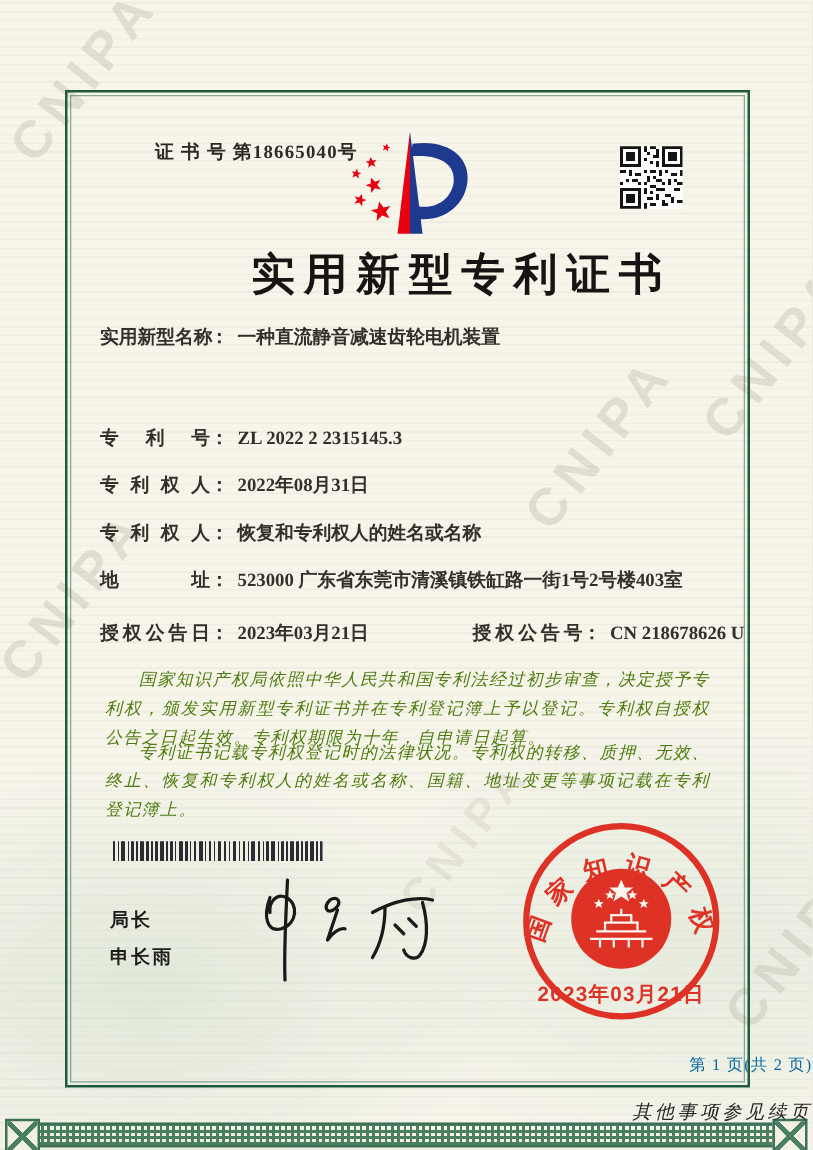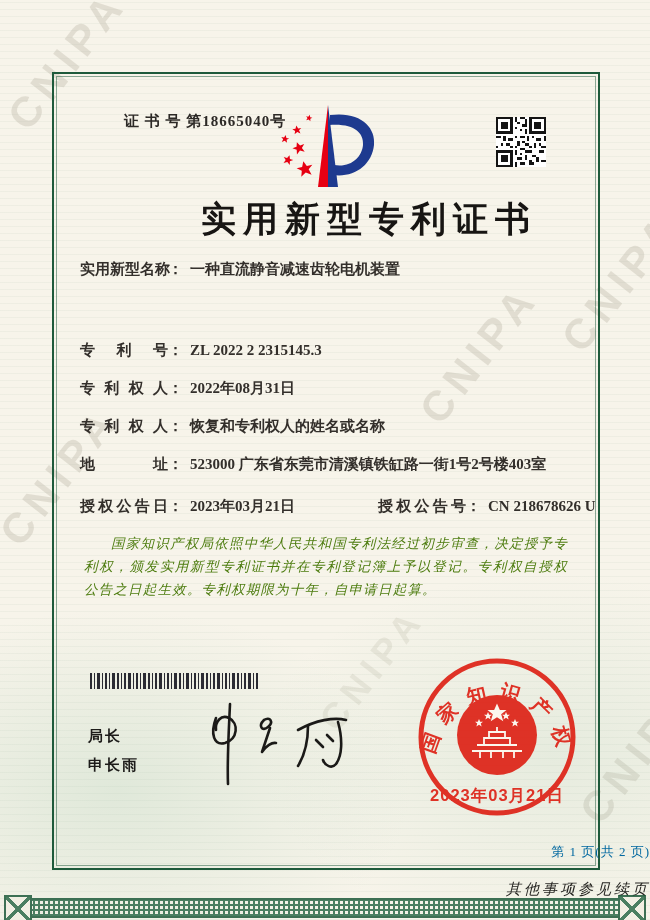--- a/index.html
+++ b/index.html
@@ -113,20 +113,21 @@
     <span class="lab">地址</span><span class="col">：</span><span class="val">523000 广东省东莞市清溪镇铁缸路一街1号2号楼403室</span>
   </div>
   <div class="row" style="top:497px">
     <span class="lab">授权公告日</span><span class="col">：</span><span class="val">2023年03月21日</span>
   </div>
   <div class="row2" style="top:497px">
     <span class="lab">授权公告号</span><span class="col">：</span><span class="val">CN 218678626 U</span>
   </div>
 
   <div class="para" style="top:532px">国家知识产权局依照中华人民共和国专利法经过初步审查，决定授予专利权，颁发实用新型专利证书并在专利登记簿上予以登记。专利权自授权公告之日起生效。专利权期限为十年，自申请日起算。</div>
+  <div class="para" style="top:590px">专利证书记载专利权登记时的法律状况。专利权的转移、质押、无效、终止、恢复和专利权人的姓名或名称、国籍、地址变更等事项记载在专利登记簿上。</div>
 
   <svg class="barcode" width="168" height="16" viewBox="0 0 168 16" shape-rendering="crispEdges">
     <g fill="#2b2b33">
       <rect x="0" width="2" height="16"></rect>
         <rect x="4" width="1" height="16"></rect>
         <rect x="7" width="3" height="16"></rect>
       <rect x="12" width="1" height="16"></rect>
         <rect x="15" width="2" height="16"></rect>
         <rect x="19" width="1" height="16"></rect>
       <rect x="22" width="3" height="16"></rect>

